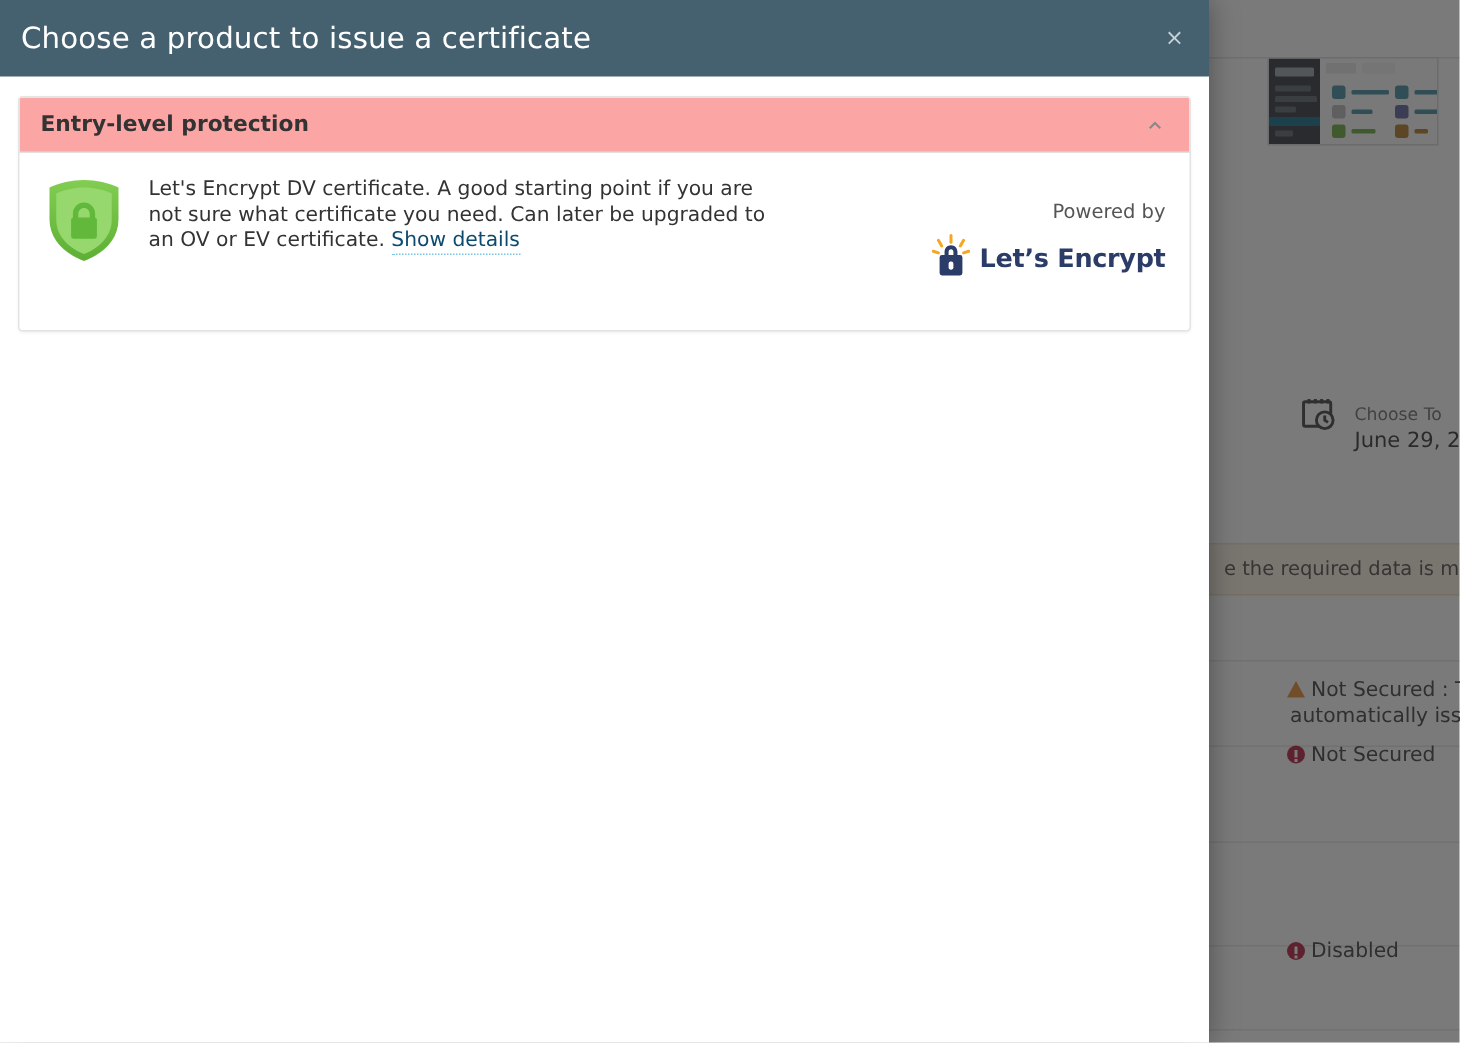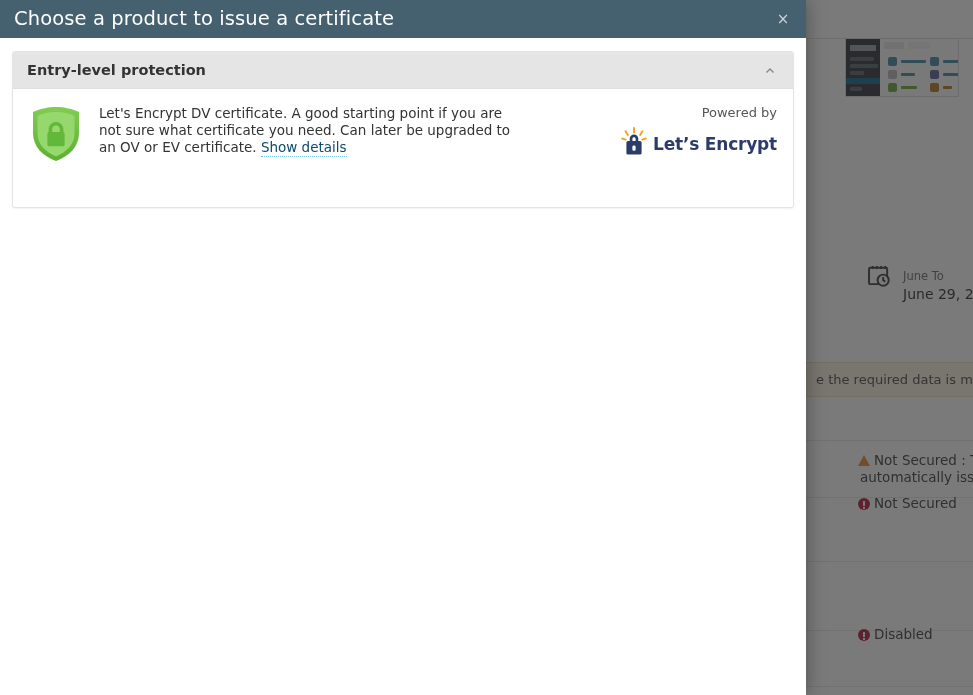--- a/index.html
+++ b/index.html
@@ -154,21 +154,21 @@
     position: absolute;
     left: 0; top: 0;
     width: 806px;
     height: 695px;
     background: #ffffff;
     box-shadow: 0 0 18px rgba(0,0,0,0.35);
     overflow: hidden;
   }
   #modal-header {
     position: relative;
-    height: 38px;
+    height: 51px;
     background: #456170;
     display: flex;
     align-items: center;
     padding: 0 0 0 14px;
   }
   #modal-title {
     color: #ffffff;
     font-size: 19.5px;
     font-weight: 400;
     letter-spacing: 0.1px;
@@ -202,21 +202,21 @@
   .product-card {
     border: 1px solid #e4e4e4;
     border-radius: 3px;
     background: #ffffff;
     box-shadow: 0 1px 2px rgba(0,0,0,0.06);
     overflow: hidden;
   }
   .card-header {
     position: relative;
     height: 36px;
-    background: #e5e5e5;
+    background: #fca5a5;
     border-bottom: 1px solid #e0e0e0;
     display: flex;
     align-items: center;
     padding: 0 14px;
     cursor: pointer;
   }
   .card-header-title {
     font-size: 14.5px;
     font-weight: 700;
     color: #333333;
@@ -276,20 +276,21 @@
     flex: 0 0 auto;
     width: 175px;
     text-align: right;
     padding-top: 2px;
   }
   .powered-by-label {
     font-size: 13px;
     color: #555555;
     margin-bottom: 7px;
     display: block;
+    margin-top: 16px;
   }
   .le-logo {
     display: flex;
     align-items: center;
     justify-content: flex-end;
     gap: 6px;
   }
   .le-wordmark {
     font-size: 17px;
     font-weight: 700;
@@ -350,21 +351,21 @@
     <svg width="29" height="29" viewBox="0 0 24 24" fill="none" stroke="#3a3a3a" stroke-width="1.6">
       <rect x="2.5" y="4" width="15" height="13.5" rx="1"></rect>
       <line x1="5.5" y1="2.5" x2="5.5" y2="5"></line>
       <line x1="9" y1="2.5" x2="9" y2="5"></line>
       <line x1="12.5" y1="2.5" x2="12.5" y2="5"></line>
       <line x1="16" y1="2.5" x2="16" y2="5"></line>
       <circle cx="14.2" cy="14.2" r="4.6" fill="#ffffff"></circle>
       <polyline points="14.2,11.6 14.2,14.2 16,15.4"></polyline>
     </svg>
   </div>
-  <div class="bg-content-text bg-label-sm" style="left:903px; top:269px;">June To</div>
+  <div class="bg-content-text bg-label-sm" style="left:903px; top:269px;">Choose To</div>
   <div class="bg-content-text bg-value" style="left:903px; top:286px;">June 29, 202</div>
 
   <div class="bg-warnbanner" style="left:806px; top:362px; width:167px; height:33px;">
     <span>e the required data is missin</span>
   </div>
 
   <div class="bg-divider" style="left:806px; top:440px; width:167px;"></div>
 
   <div class="status-line" style="left:858px; top:452px;">
     <span class="ic-warn-tri"></span><span>Not Secured : Th</span>

